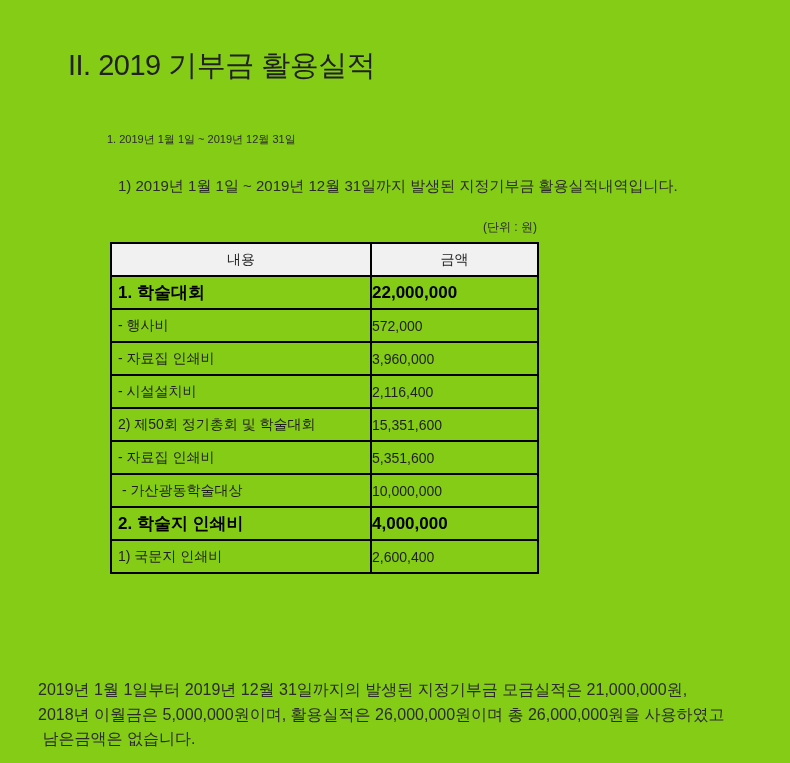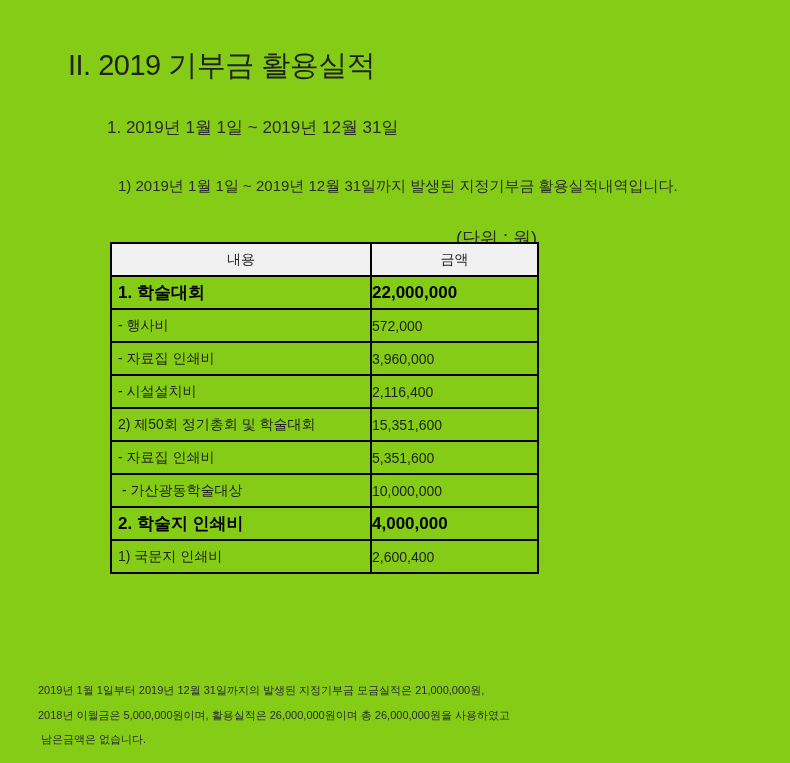--- a/index.html
+++ b/index.html
@@ -19,40 +19,39 @@
     top: 46px;
     font-size: 29px;
     font-weight: 400;
     color: #212121;
     letter-spacing: -0.5px;
     white-space: pre;
   }
   .subtitle-period {
     position: absolute;
     left: 107px;
-    top: 116px;
-    font-size: 17px;
+    top: 132px;
+    font-size: 11px;
     color: #2b2b2b;
     white-space: pre;
   }
   .subtitle-desc {
     position: absolute;
     left: 118px;
     top: 177px;
     font-size: 15px;
     color: #2b2b2b;
     white-space: pre;
   }
   .unit-label {
     position: absolute;
     right: 253px;
     top: 219px;
-    font-size: 18px;
+    font-size: 12px;
     color: #2b2b2b;
-    margin-top: 7px;
   }
   table.donation {
     position: absolute;
     left: 110px;
     top: 242px;
     width: 427px;
     border-collapse: collapse;
     table-layout: fixed;
     padding-left: 10px;
   }
@@ -90,21 +89,21 @@
   tr.emphasis td.row-amount {
     font-weight: 700;
     font-size: 17px;
     color: #000000;
   }
   .footer-note {
     position: absolute;
     left: 38px;
     top: 678px;
     width: 726px;
-    font-size: 11px;
+    font-size: 16px;
     line-height: 24.5px;
     color: #2b2b2b;
   }
   .footer-note div { white-space: pre-wrap; }
 </style>
 </head>
 <body>
 
 <div class="page">
 

